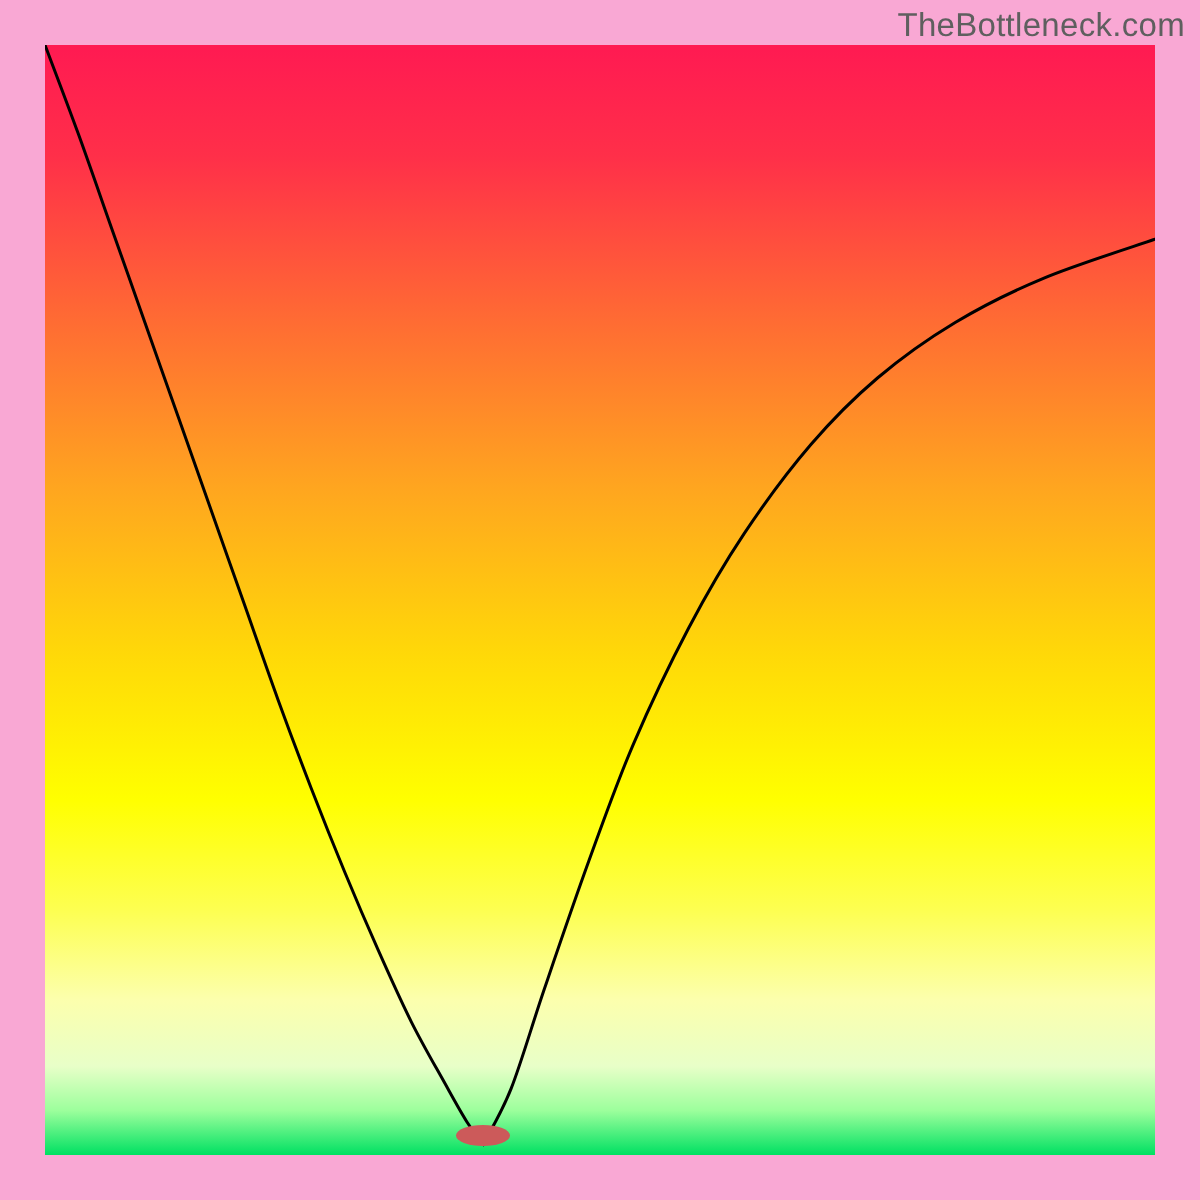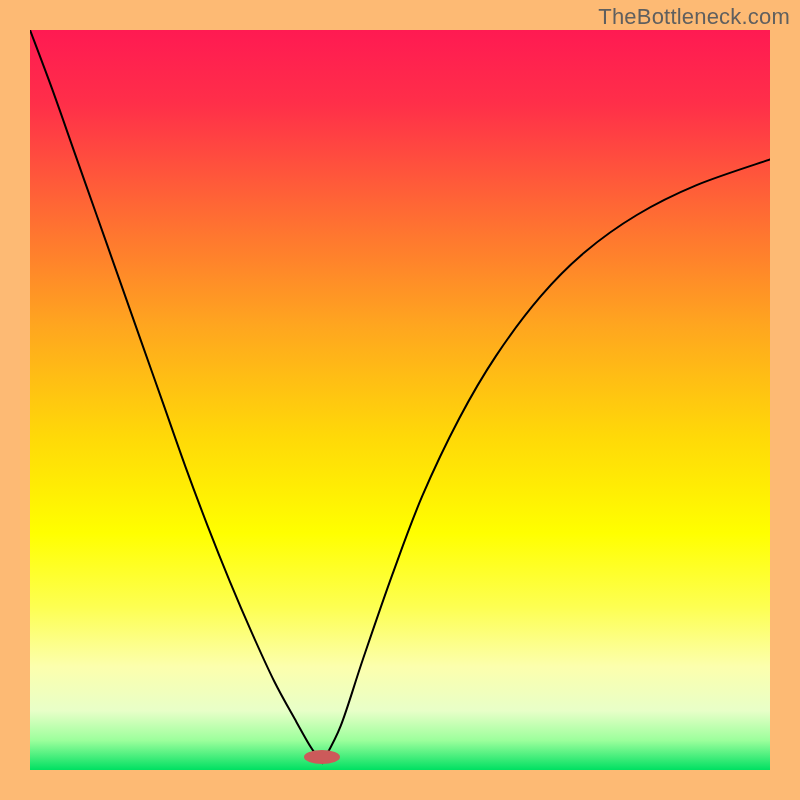--- a/index.html
+++ b/index.html
@@ -8,21 +8,21 @@
     width: 800px;
     height: 800px;
     background: #000;
     overflow: hidden;
     font-family: Arial, Helvetica, sans-serif;
   }
   .frame {
     position: absolute;
     left: 0; top: 0;
     width: 800px; height: 800px;
-    background: #fdba74;
+    background: #f9a8d4;
   }
   .plot {
     position: absolute;
     left: 30px;
     top: 30px;
     width: 740px;
     height: 740px;
   }
   .watermark {
     position: absolute;

